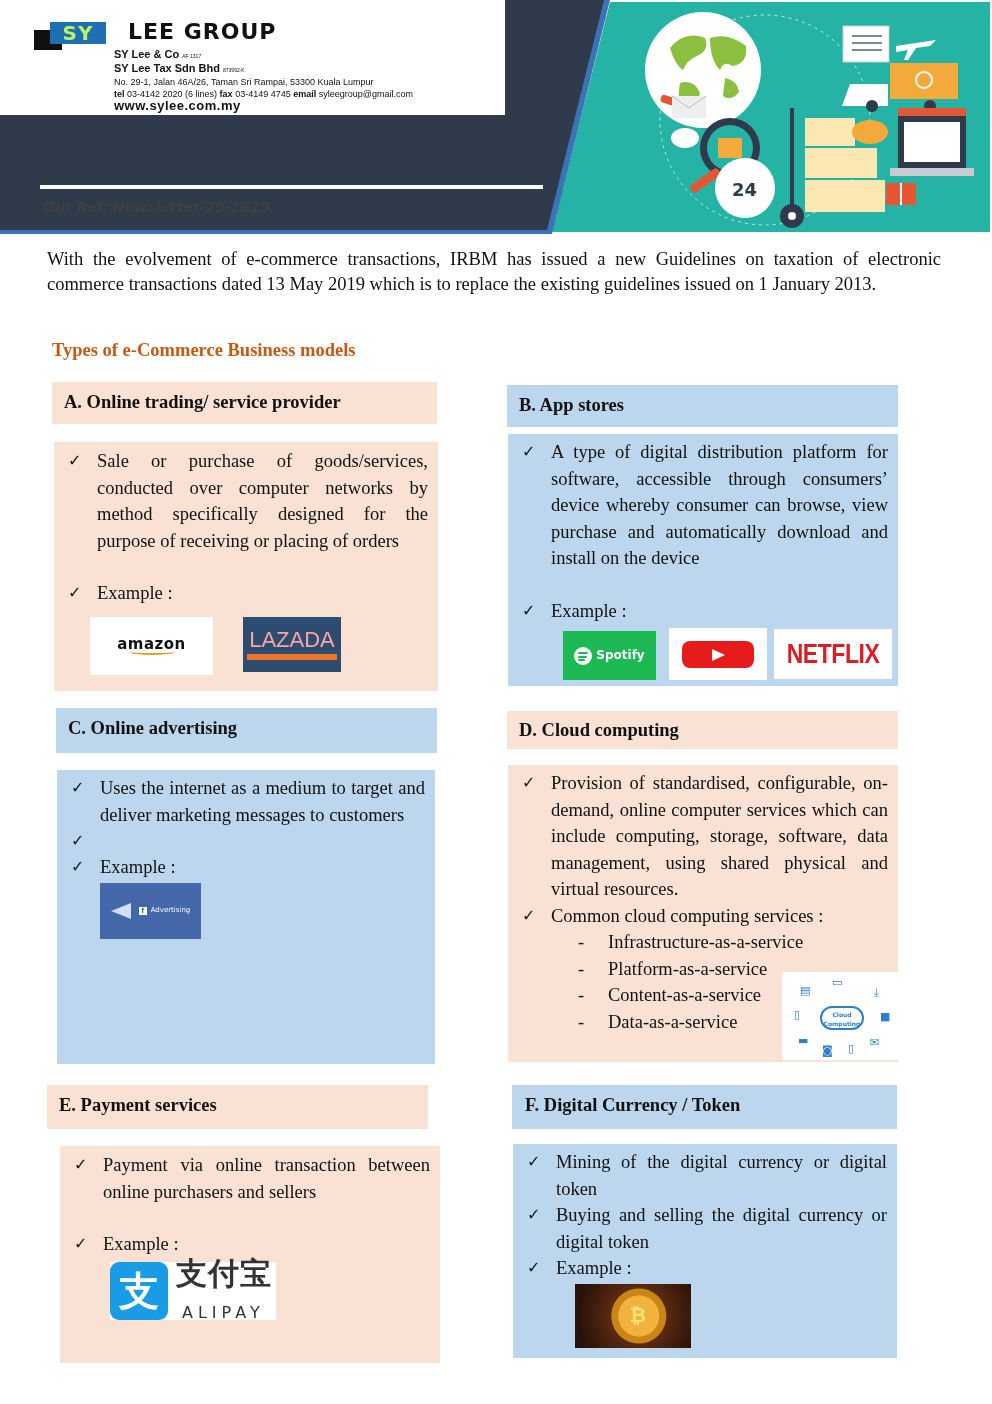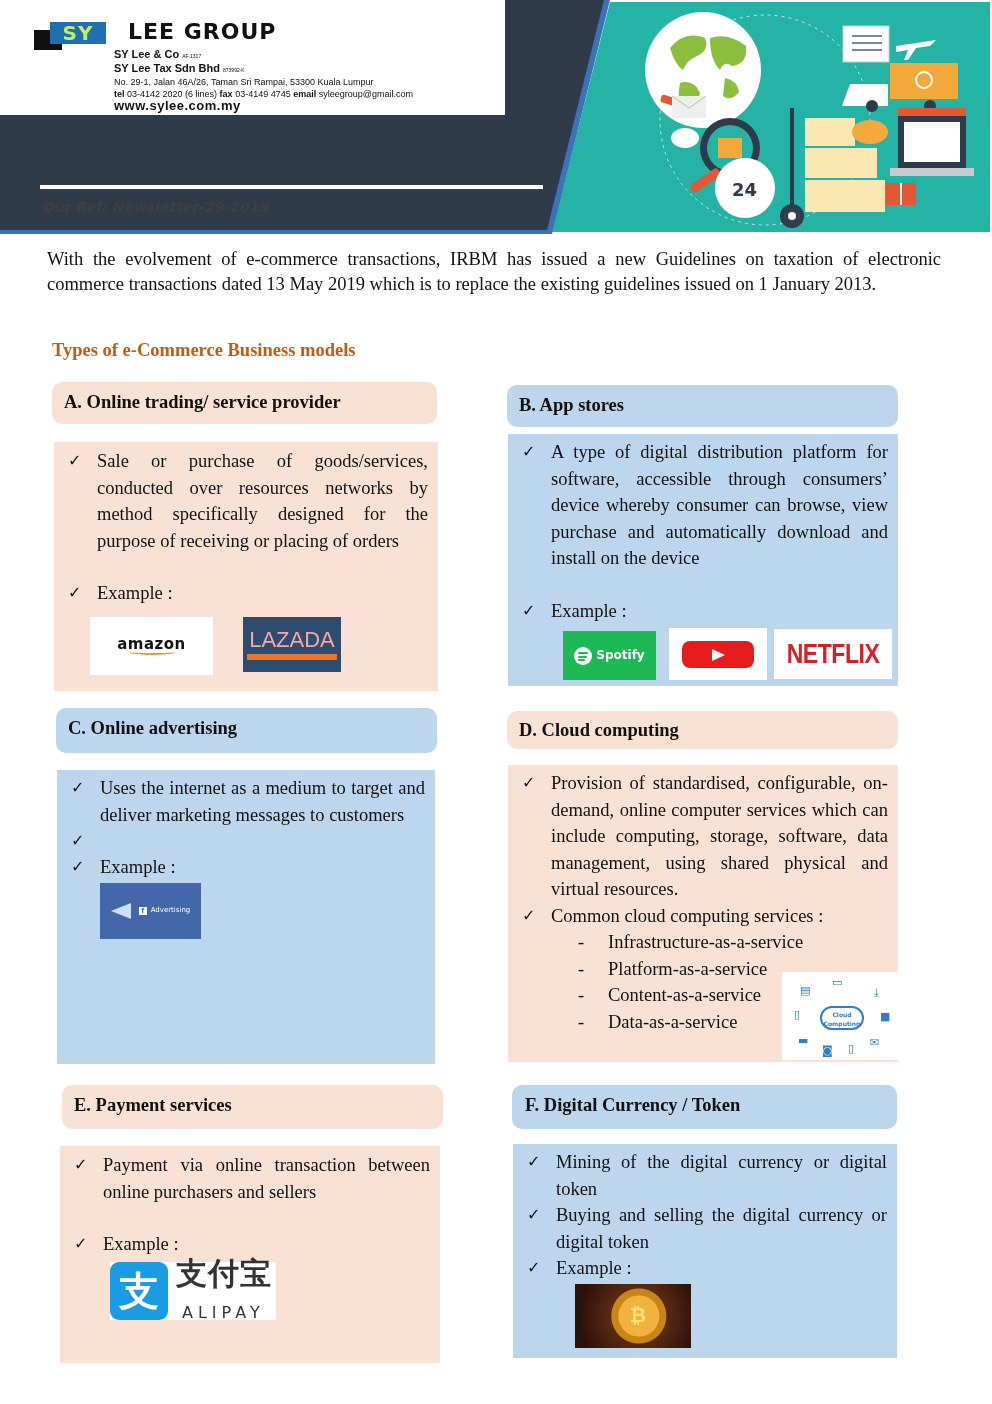--- a/index.html
+++ b/index.html
@@ -29,21 +29,21 @@
   .ref { position: absolute; left: 43px; top: 199px; color: #404040; font-family: "DejaVu Sans", sans-serif; font-style: italic; font-weight: bold; font-size: 14px; }
 
   
   .illus { position: absolute; left: 600px; top: 8px; width: 380px; height: 220px; }
 
   
   .intro { position: absolute; left: 47px; top: 247px; width: 894px; font-size: 18.5px; line-height: 25px; text-align: justify; color: #111; }
   .section-title { position: absolute; left: 52px; top: 340px; font-size: 18.5px; font-weight: bold; color: #c45a14; }
 
   
-  .hbox { position: absolute; height: 42px; padding-left: 12px; font-weight: bold; font-size: 18.5px; line-height: 40px; color: #111; border-radius: 10px; }
+  .hbox { position: absolute; height: 42px; padding-left: 12px; font-weight: bold; font-size: 18.5px; line-height: 40px; color: #111; }
   .bbox { position: absolute; padding: 6px 10px 0 10px; font-size: 18.5px; line-height: 26.5px; color: #111; }
   .peach { background: #f9e1d3; }
   .blue { background: #bcd6ee; }
   .item { position: relative; padding-left: 33px; text-align: justify; text-align-last: left; }
   .item .chk { position: absolute; left: 4px; top: 0; font-family: "DejaVu Sans", sans-serif; font-size: 16px; }
   .gap { height: 26px; }
   .sub { position: relative; padding-left: 90px; }
   .sub .dash { position: absolute; left: 60px; }
 
   .logos { position: relative; height: 60px; margin-top: 6px; }
@@ -154,21 +154,21 @@
   </svg>
 </div>
 
 <p class="intro">With the evolvement of e-commerce transactions, IRBM has issued a new Guidelines on taxation of electronic commerce transactions dated 13 May 2019 which is to replace the existing guidelines issued on 1 January 2013.</p>
 <div class="section-title">Types of e-Commerce Business models</div>
 
 <div class="hbox peach" style="left:52px; top:382px; width:385px;">
   <span>A. Online trading/ service provider</span>
 </div>
 <div class="bbox peach" style="left:54px; top:442px; width:384px; height:249px;">
-  <div class="item"><span class="chk">✓</span><span>Sale or purchase of goods/services, conducted over resources networks by method specifically designed for the purpose of receiving or placing of orders</span></div>
+  <div class="item"><span class="chk">✓</span><span>Sale or purchase of goods/services, conducted over computer networks by method specifically designed for the purpose of receiving or placing of orders</span></div>
   <div class="gap"></div>
   <div class="item"><span class="chk">✓</span><span>Example :</span></div>
   <div class="logos">
     <div class="lg amazon">
       <span class="w">amazon</span>
       <span class="smile"></span>
     </div>
     <div class="lg lazada">
       <span class="w">LAZADA</span>
       <span class="bar"></span>
@@ -233,21 +233,21 @@
   <span class="ico" style="left:18px; top:12px;">▤</span>
   <span class="ico" style="left:92px; top:14px;">⤓</span>
   <span class="ico" style="left:12px; top:36px;">▯</span>
   <span class="ico" style="left:98px; top:38px;">■</span>
   <span class="ico" style="left:16px; top:62px;">▬</span>
   <span class="ico" style="left:40px; top:72px;">◙</span>
   <span class="ico" style="left:66px; top:70px;">▯</span>
   <span class="ico" style="left:88px; top:64px;">✉</span>
 </div>
 
-<div class="hbox peach" style="left:62px; top:1085px; width:381px; height:44px;padding-left:12px;">
+<div class="hbox peach" style="left:47px; top:1085px; width:381px; height:44px;padding-left:12px;">
   <span>E. Payment services</span>
 </div>
 <div class="bbox peach" style="left:60px; top:1146px; width:380px; height:217px; padding-top:6px;">
   <div class="item"><span class="chk">✓</span><span>Payment via online transaction between online purchasers and sellers</span></div>
   <div class="gap"></div>
   <div class="item"><span class="chk">✓</span><span>Example :</span></div>
   <div class="logos" style="margin-top:4px;">
     <div class="lg alipay">
       <span class="ic">支</span>
       <span class="cn">支付宝</span>

